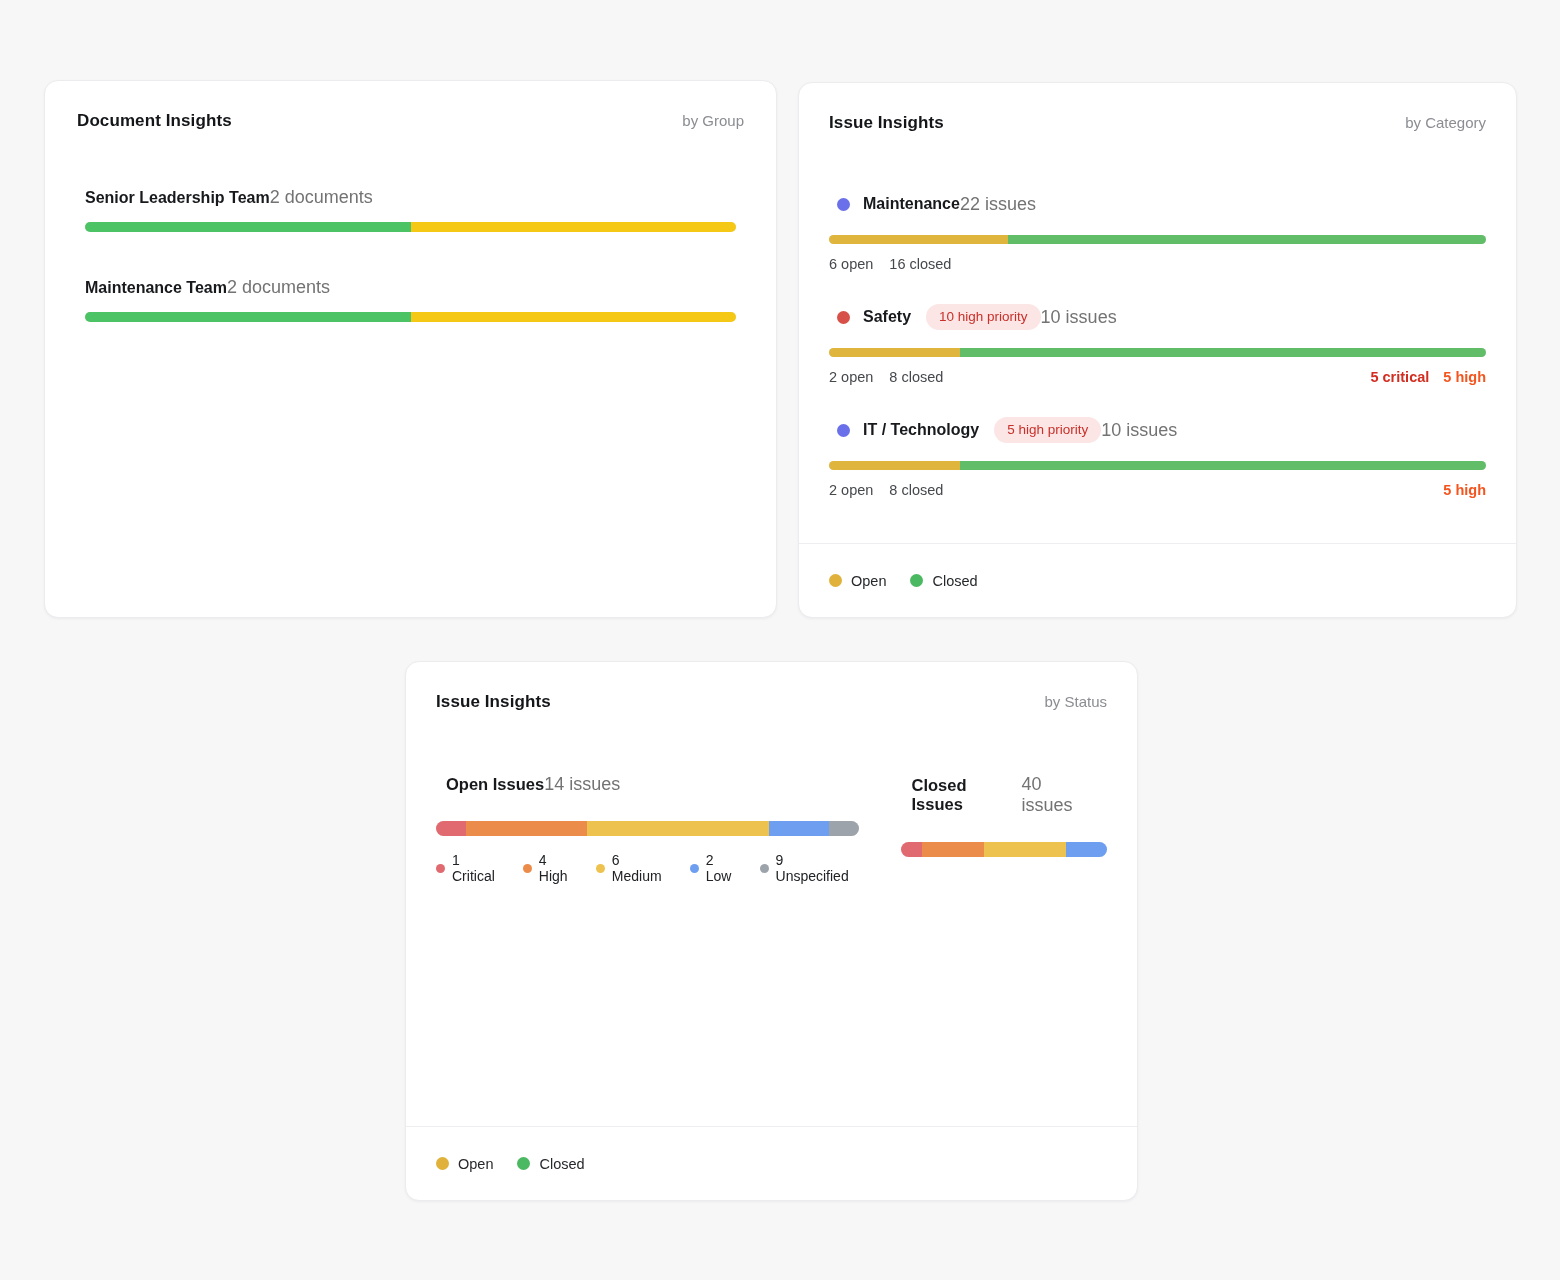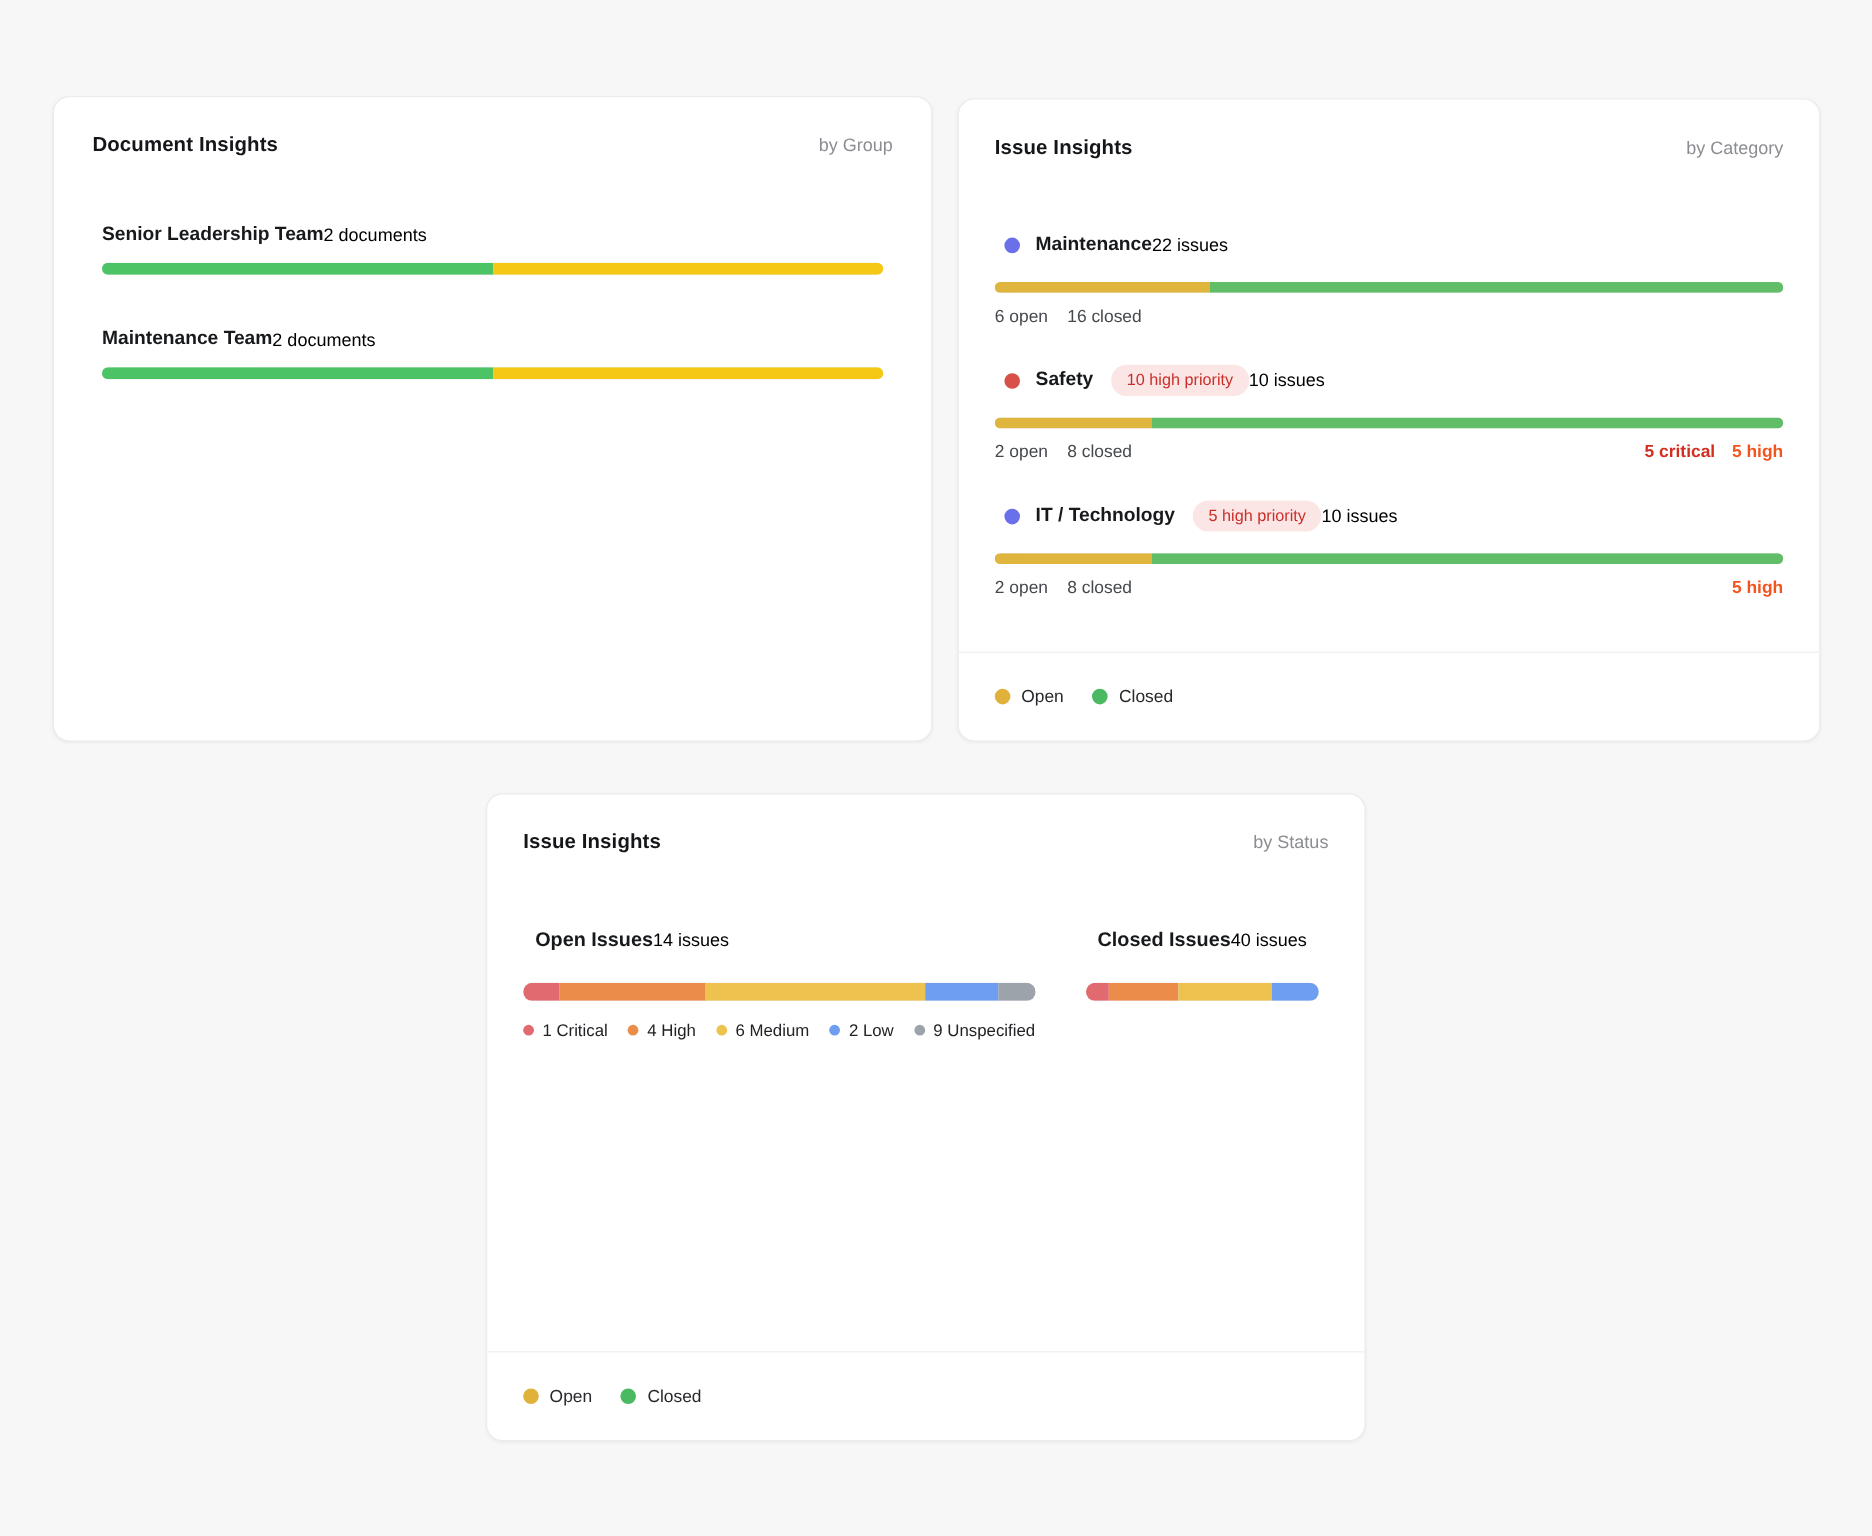--- a/index.html
+++ b/index.html
@@ -33,21 +33,21 @@
   .docs-body   { padding:56px 40px 0; display:flex; flex-direction:column; gap:45px; }
   .cat-body    { padding:56px 30px 0; display:flex; flex-direction:column; gap:30px; }
   .status-body { padding:62px 30px 0; display:flex; gap:42px; }
 
   .row-top { display:flex; align-items:center; }
   .cat-row .row-top { padding-left:8px; min-height:30px; }
   .status-section .row-top { padding:0 10px; }
   .row-left { display:flex; align-items:center; gap:13px; }
   .row-label { font-size:16px; font-weight:700; color:#17191c; }
   .status-section .row-label { font-size:16.5px; }
-  .row-count { font-size:15px; color:#000000; }
+  .row-count { font-size:18px; color:#737373; }
 
   .dot { width:13px; height:13px; border-radius:50%; display:inline-block; flex:none; background:#ccc; }
   .badge {
     background:#fbe5e5; color:#c9302a;
     font-size:13.5px; line-height:1;
     padding:6px 13px 7px; border-radius:999px;
     white-space:nowrap; margin-left:2px;
   }
 
   .bar { display:flex; width:100%; overflow:hidden; background:#eceef0; }

